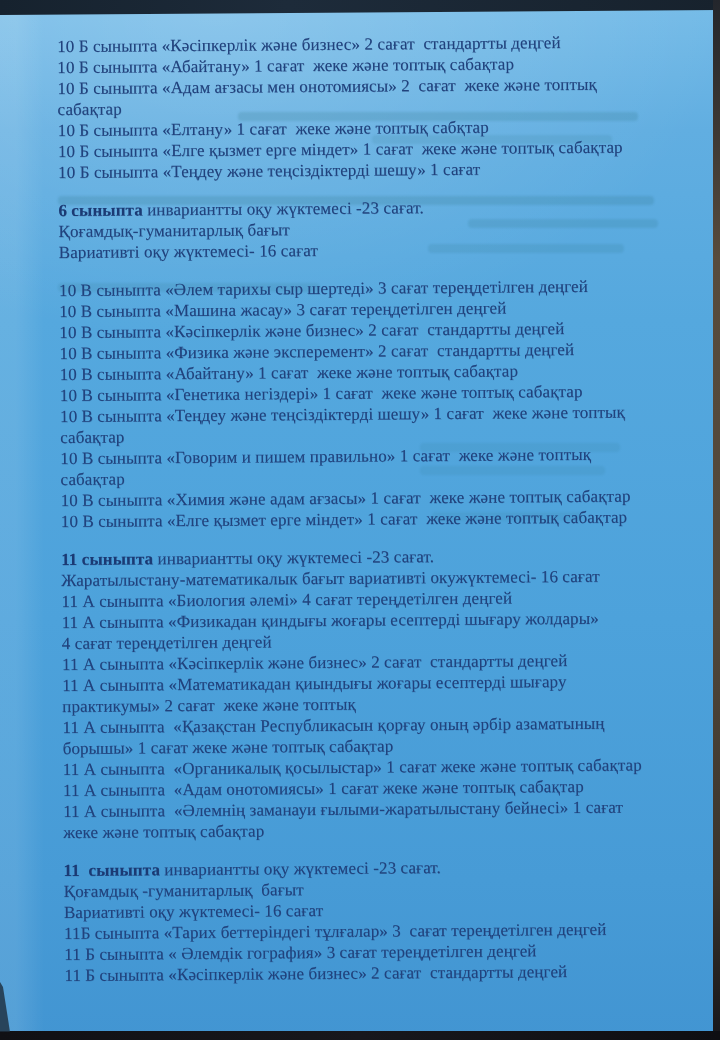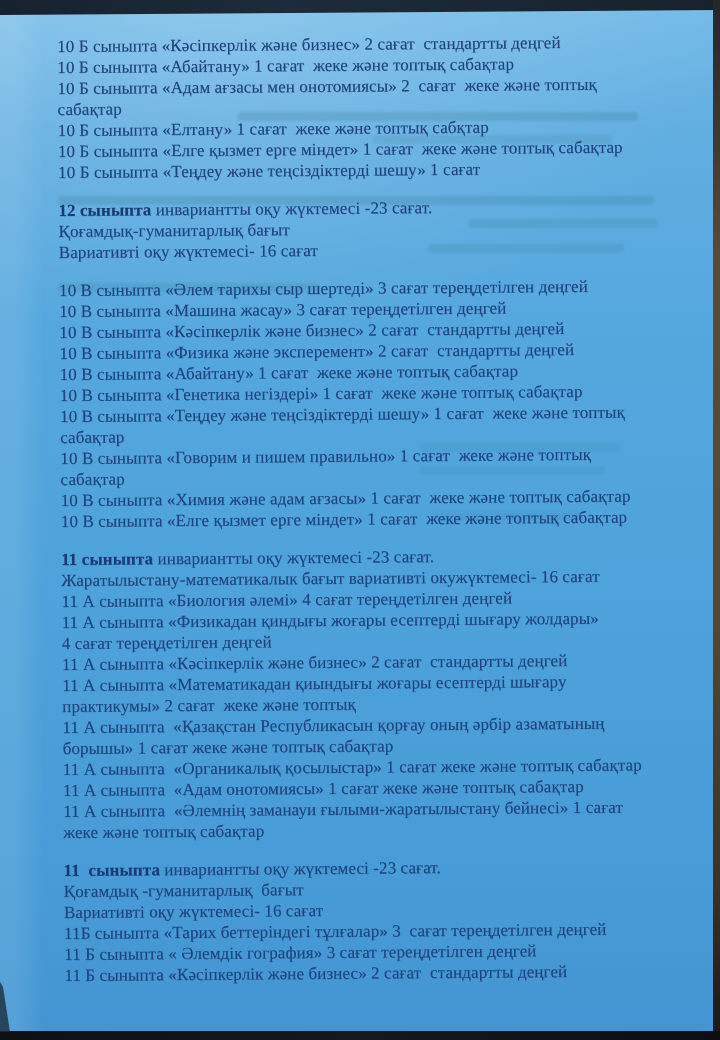--- a/index.html
+++ b/index.html
@@ -94,21 +94,21 @@
       <div class="section">
         <div class="line">10 Б сыныпта «Кәсіпкерлік және бизнес» 2 сағат  стандартты деңгей</div>
         <div class="line">10 Б сыныпта «Абайтану» 1 сағат  жеке және топтық сабақтар</div>
         <div class="line">10 Б сыныпта «Адам ағзасы мен онотомиясы» 2  сағат  жеке және топтық</div>
         <div class="line">сабақтар</div>
         <div class="line">10 Б сыныпта «Елтану» 1 сағат  жеке және топтық сабқтар</div>
         <div class="line">10 Б сыныпта «Елге қызмет ерге міндет» 1 сағат  жеке және топтық сабақтар</div>
         <div class="line">10 Б сыныпта «Теңдеу және теңсіздіктерді шешу» 1 сағат</div>
       </div>
       <div class="section">
-        <div class="line"><b>12 сыныпта</b><span> инвариантты оқу жүктемесі -23 сағат.</span></div>
+        <div class="line"><b>6 сыныпта</b><span> инвариантты оқу жүктемесі -23 сағат.</span></div>
         <div class="line">Қоғамдық-гуманитарлық бағыт</div>
         <div class="line">Вариативті оқу жүктемесі- 16 сағат</div>
       </div>
       <div class="section">
         <div class="line">10 В сыныпта «Әлем тарихы сыр шертеді» 3 сағат тереңдетілген деңгей</div>
         <div class="line">10 В сыныпта «Машина жасау» 3 сағат тереңдетілген деңгей</div>
         <div class="line">10 В сыныпта «Кәсіпкерлік және бизнес» 2 сағат  стандартты деңгей</div>
         <div class="line">10 В сыныпта «Физика және эксперемент» 2 сағат  стандартты деңгей</div>
         <div class="line">10 В сыныпта «Абайтану» 1 сағат  жеке және топтық сабақтар</div>
         <div class="line">10 В сыныпта «Генетика негіздері» 1 сағат  жеке және топтық сабақтар</div>

